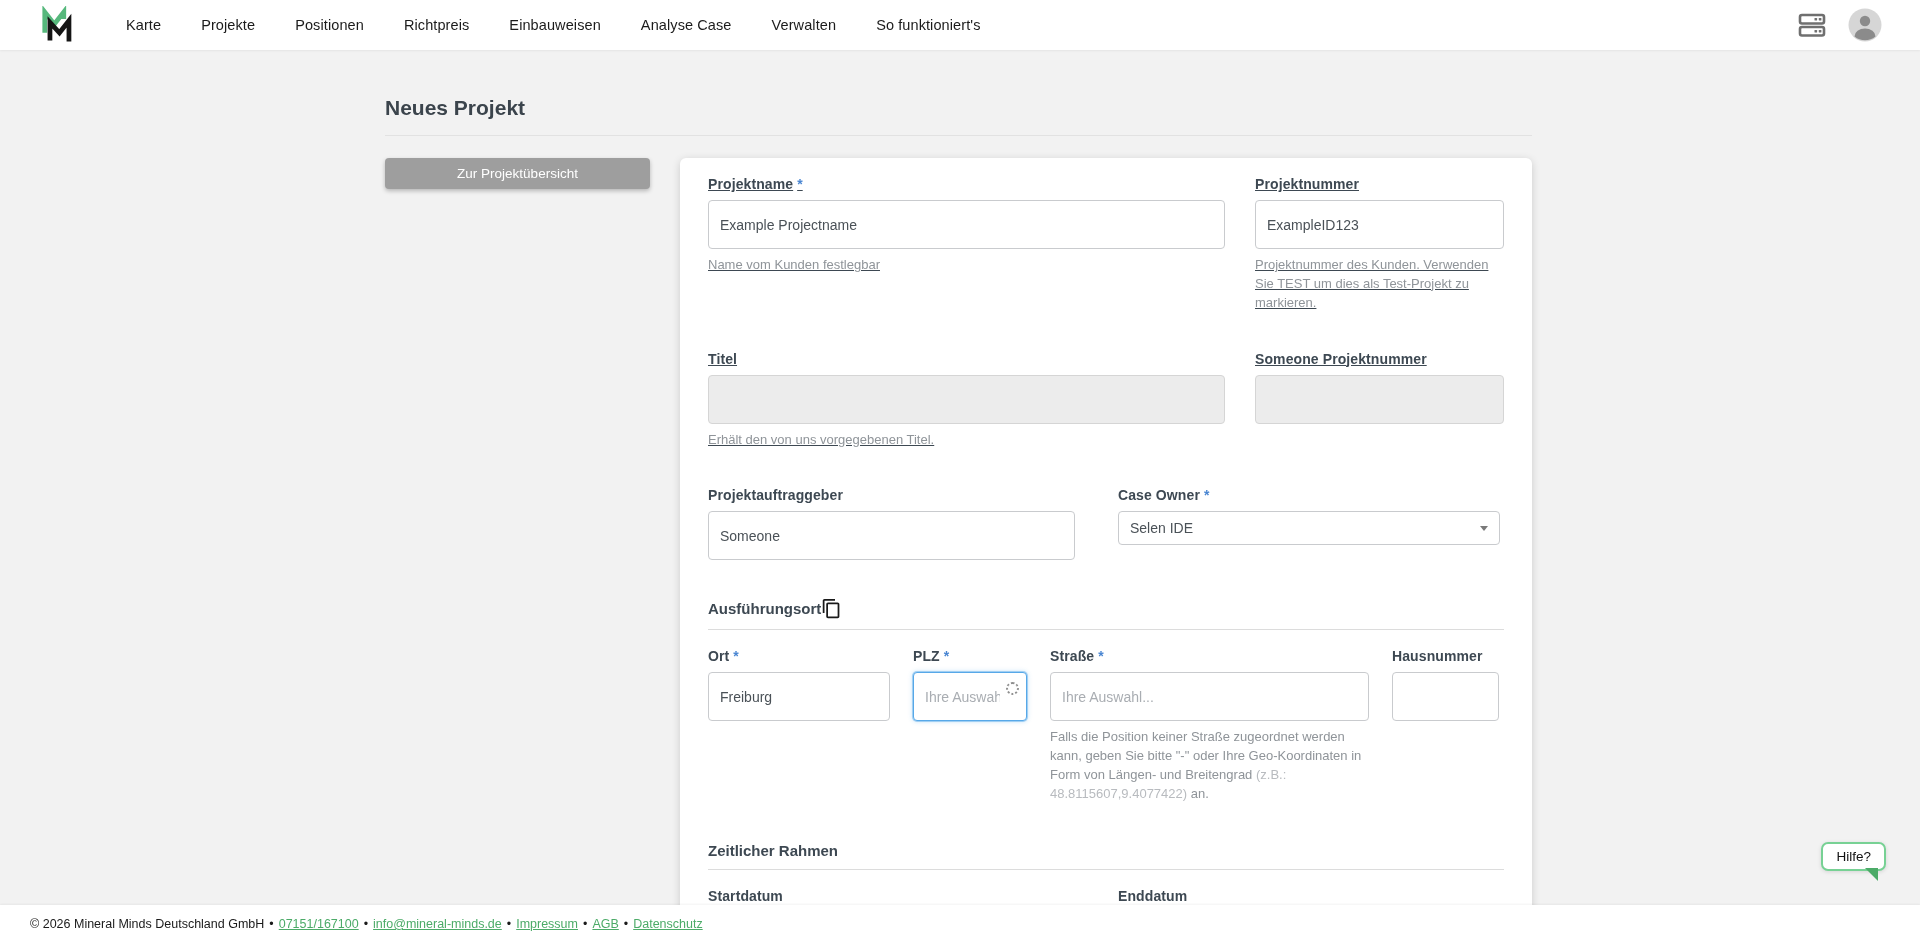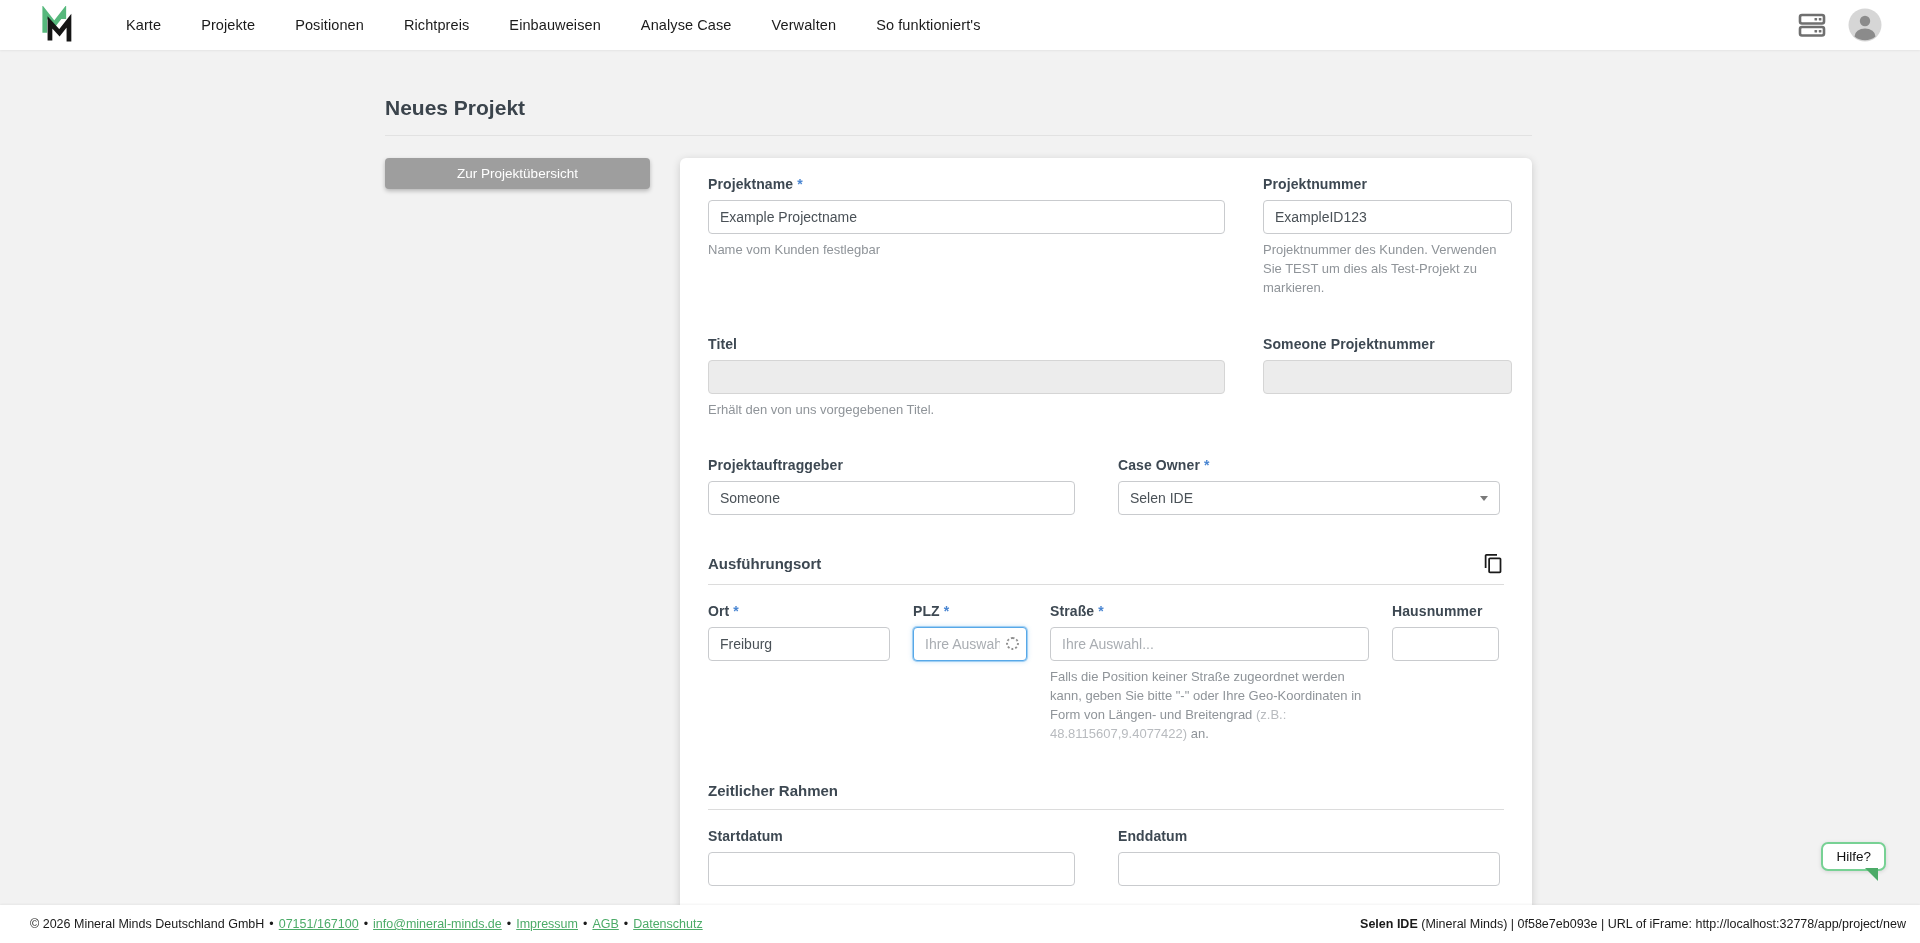--- a/index.html
+++ b/index.html
@@ -49,32 +49,32 @@
 
   .card {
     background: #ffffff; border-radius: 6px;
     box-shadow: 0 2px 8px rgba(0,0,0,.16);
     width: 852px; padding: 18px 28px 24px 28px;
     min-height: 700px;
   }
 
   
   .grid { display: grid; }
-  .g1 { grid-template-columns: 517px 249px; column-gap: 38px; }
+  .g1 { grid-template-columns: 517px 249px; column-gap: 30px; text-decoration: underline; }
   .g2 { grid-template-columns: 367px 382px; column-gap: 43px; }
   .g3 { grid-template-columns: 182px 114px 319px 107px; column-gap: 23px; }
   .mt { margin-top: 38px; }
 
   .field label {
     display: block; font-size: 14px; font-weight: 700; color: #3d4852;
     margin-bottom: 8px; letter-spacing: .1px;
   }
   .req { color: #4a86d2; margin-left: 4px; font-weight: 700; }
   .text-input {
-    width: 100%; height: 34px;
+    width: 100%; height: 49px;
     border: 1px solid #c9cbce; border-radius: 4px;
     padding: 0 11px; font-family: "Liberation Sans", sans-serif;
     font-size: 14px; color: #4a5157; background: #ffffff;
     outline: none;
   }
   .text-input::placeholder { color: #a9adb2; }
   .text-input:disabled, .text-input.disabled { background: #ececec; border-color: #d5d5d5; }
   .helper { font-size: 13px; color: #8f9499; margin-top: 7px; line-height: 1.45; }
   .helper-light { color: #b8bbbf; }
 
@@ -95,21 +95,21 @@
     padding: 0 11px; font-size: 14px; color: #4a5157; cursor: pointer;
     justify-content: space-between;
   }
   .caret {
     width: 0; height: 0;
     border-left: 4.5px solid transparent; border-right: 4.5px solid transparent;
     border-top: 5.5px solid #7a7a7a; margin-left: 8px;
   }
 
   .section-head {
-    display: flex; align-items: center; justify-content: space-between;
+    display: flex; align-items: center; justify-content: flex-start;
     font-size: 15px; font-weight: 700; color: #3d4852;
   }
   hr.section-rule { border: none; border-top: 1px solid #dcdcdc; margin: 10px 0 0 0; }
   .copy-btn { cursor: pointer; display: flex; align-items: center; }
 
   
   .hilfe {
     position: fixed; right: 34px; bottom: 72px;
     background: #ffffff; border: 2px solid #77d194; border-radius: 7px;
     padding: 5px 13px; font-size: 13.5px; font-weight: 400; color: #111;
@@ -307,16 +307,13 @@
     <a class="f-link">07151/167100</a>
     <span class="sep">•</span>
     <a class="f-link">info@mineral-minds.de</a>
     <span class="sep">•</span>
     <a class="f-link">Impressum</a>
     <span class="sep">•</span>
     <a class="f-link">AGB</a>
     <span class="sep">•</span>
     <a class="f-link">Datenschutz</a>
   </div>
-  <div class="f-right">
-    <b>Selen IDE</b><span> (Mineral Minds) | 0f58e7eb093e | URL of iFrame: http://localhost:32778/app/project/new</span>
-  </div>
 </footer>
 
 </body></html>

